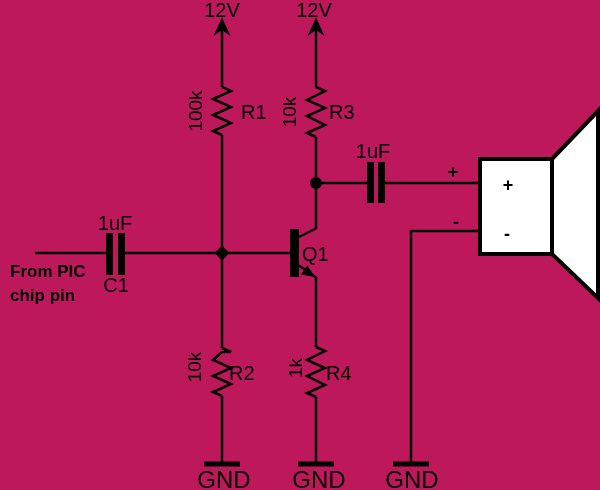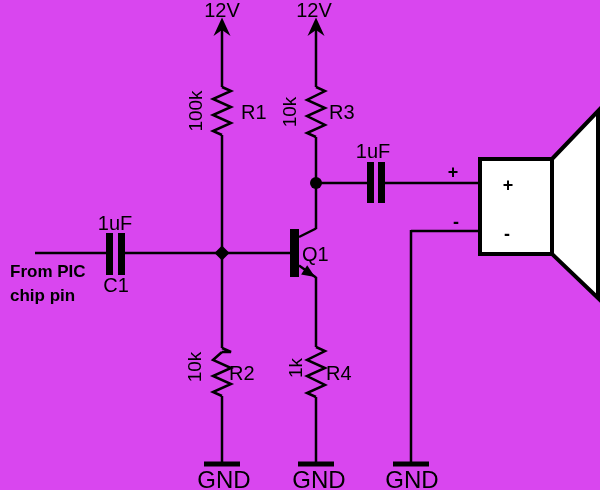--- a/index.html
+++ b/index.html
@@ -1,19 +1,19 @@
 <!DOCTYPE html>
 <html><head>
 <meta charset="utf-8">
 <style>
   html, body { margin: 0; padding: 0; background: #ffffff; }
   .canvas {
     position: relative;
     width: 600px; height: 490px;
-    background: #d946ef;
+    background: #be185d;
     font-family: "Liberation Sans", sans-serif;
     overflow: hidden;
   }
   svg { display: block; }
   text {
     font-family: "Liberation Sans", sans-serif;
     fill: #000000;
     user-select: none;
   }
   .lbl      { font-size: 20px; }

